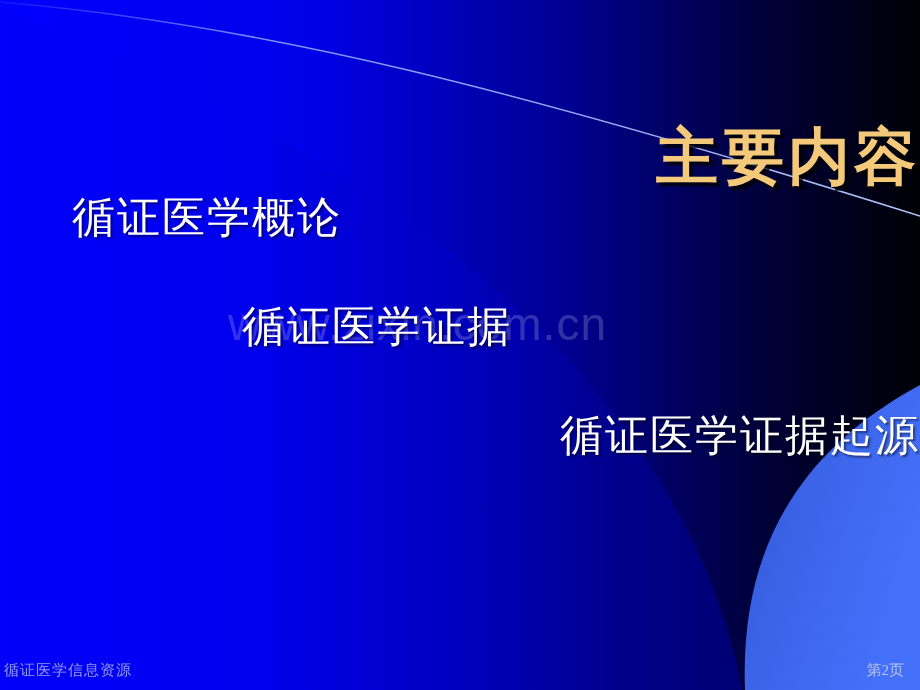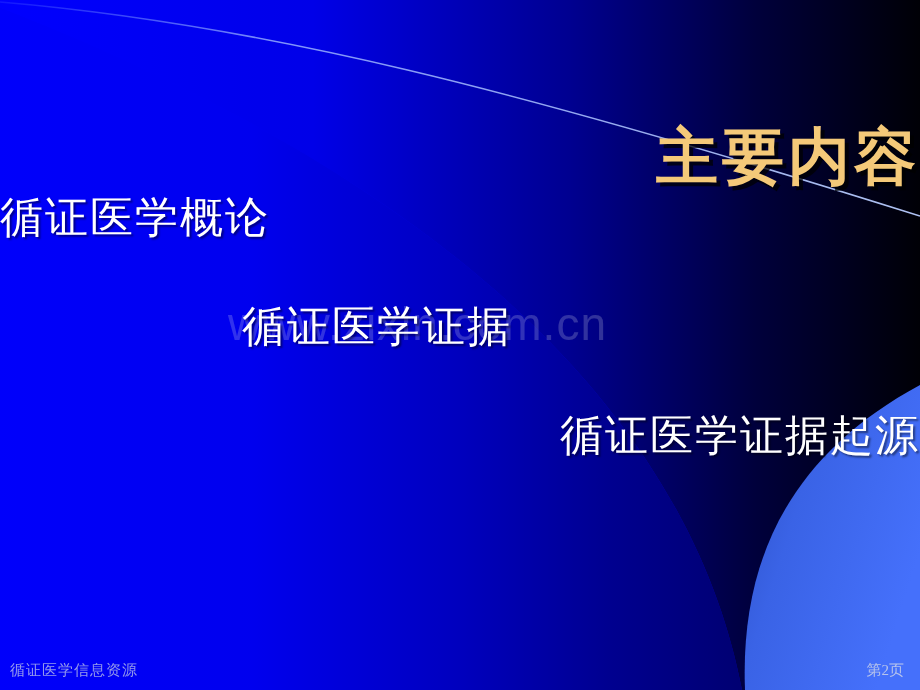--- a/index.html
+++ b/index.html
@@ -69,28 +69,28 @@
     list-style: none;
   }
   .body-line {
     color: #ffffff;
     font-size: 43px;
     line-height: 1.0;
     letter-spacing: 2px;
     white-space: nowrap;
     text-shadow: 2px 2px 2px rgba(0,0,0,0.45);
   }
-  .body-line.indent-0 {  margin-bottom: 66px; }
+  .body-line.indent-0 { padding-left: 72px;  margin-bottom: 66px; }
   .body-line.indent-1 { padding-left: 242px; margin-bottom: 66px; }
   .body-line.indent-2 { padding-left: 322px; margin-bottom: 0; text-align: right; }
 
   
   .footer-left {
     position: absolute;
-    left: 10px;
+    left: 4px;
     bottom: 10px;
     font-family: "Liberation Sans", "DejaVu Sans", sans-serif;
     font-size: 15px;
     color: rgba(205, 212, 230, 0.72);
     white-space: nowrap;
     letter-spacing: 1px;
   }
   .footer-right {
     position: absolute;
     right: 16px;

